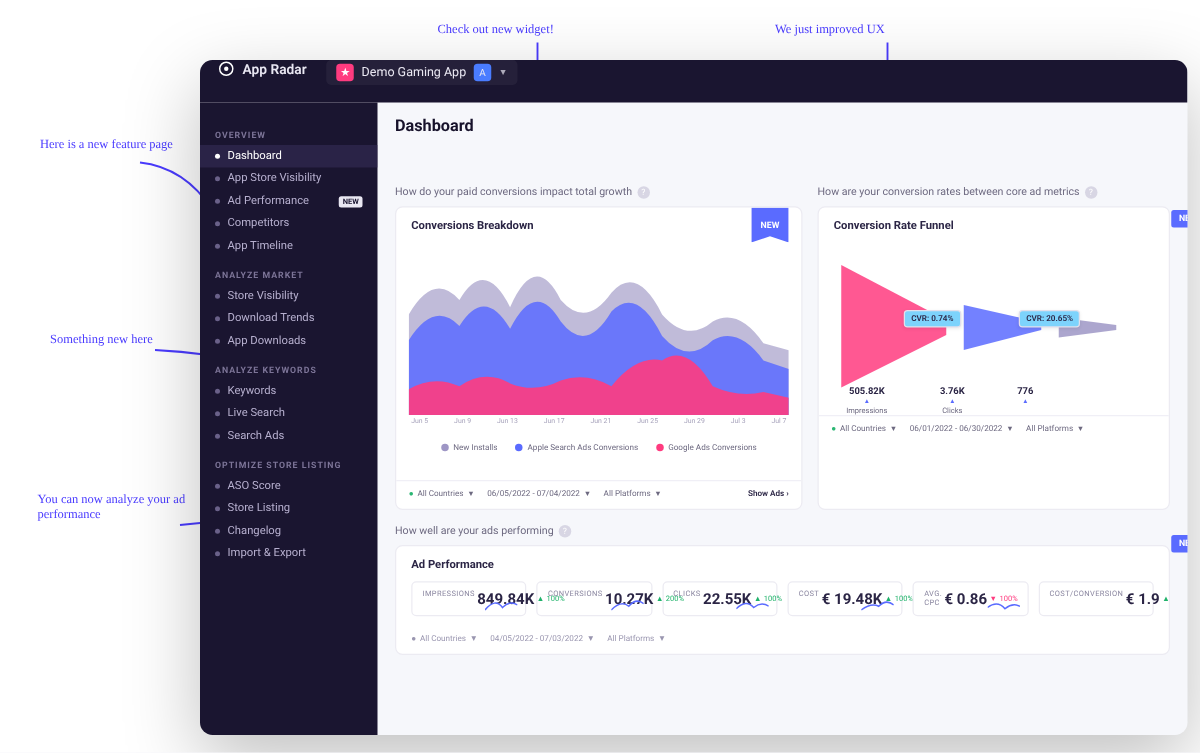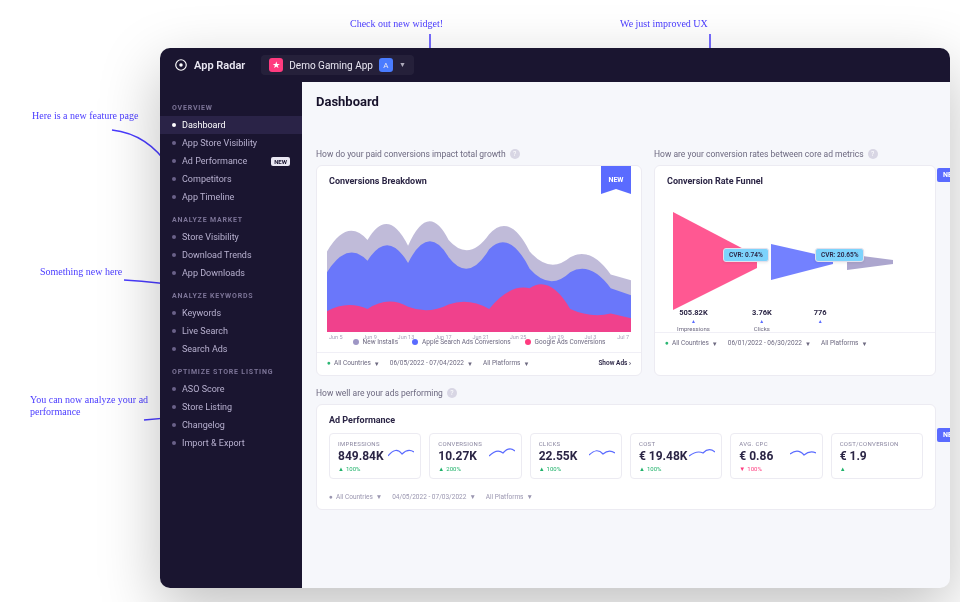--- a/index.html
+++ b/index.html
@@ -1,18 +1,18 @@
 <!DOCTYPE html>
 <html><head>
 <meta charset="utf-8">
 <style>
   * { box-sizing: border-box; margin: 0; padding: 0; }
   body { font-family: -apple-system, BlinkMacSystemFont, "Segoe UI", Roboto, sans-serif; background: #fff; width: 960px; height: 602px; overflow: hidden; position: relative; }
   .frame { position: absolute; left: 160px; top: 48px; width: 790px; height: 540px; box-shadow: 0 20px 60px rgba(0,0,0,0.25); border-radius: 10px; overflow: hidden; display: flex; flex-direction: column; background: #f6f7fb; }
-  .topbar { height: 34px; background: #1a1530; display: flex; align-items: center; padding: 0 14px; color: #e9e7f2; font-size: 10px; gap: 16px; }
+  .topbar { height: 34px; background: #1a1530; display: flex; align-items: flex-start; padding: 0 14px; color: #e9e7f2; font-size: 10px; gap: 16px; }
   .topbar .brand { display: flex; align-items: center; gap: 6px; font-weight: 600; font-size: 11px; }
   .topbar .brand svg { width: 14px; height: 14px; }
   .app-chip { display: flex; align-items: center; gap: 6px; background: rgba(255,255,255,0.05); padding: 3px 8px; border-radius: 4px; cursor: pointer; }
   .app-chip .star { width: 14px; height: 14px; background: #ff3b7f; border-radius: 3px; display: flex; align-items: center; justify-content: center; color: #fff; font-size: 9px; }
   .app-chip .av { width: 14px; height: 14px; background: #4a7cff; border-radius: 3px; display: flex; align-items: center; justify-content: center; font-size: 8px; }
   .app-chip .caret { font-size: 7px; opacity: .7; }
   .body { flex: 1; display: flex; min-height: 0; }
   .sidebar { width: 142px; background: #1a1530; color: #b7b0cf; font-size: 9px; padding: 12px 0 6px; overflow-y: auto; }
   .sidebar .sec-title { font-size: 7px; letter-spacing: .8px; font-weight: 700; color: #7c7497; padding: 10px 12px 4px; }
   .sidebar .item { display: flex; align-items: center; gap: 6px; padding: 4px 12px; cursor: pointer; position: relative; }
@@ -27,38 +27,38 @@
   .col.wide { flex: 1.4; }
   .col.narrow { flex: 1; }
   .section-q { font-size: 8.5px; color: #6d6980; display: flex; align-items: center; gap: 4px; }
   .section-q .info { width: 10px; height: 10px; border-radius: 50%; background: #d8d6e4; color: #fff; font-size: 7px; display: inline-flex; align-items: center; justify-content: center; }
   .card { background: #fff; border: 1px solid #ecebf2; border-radius: 6px; position: relative; }
   .card .card-title { font-size: 9px; font-weight: 700; color: #2b2545; padding: 10px 12px 2px; }
   .ribbon { position: absolute; right: 10px; top: 0; width: 30px; height: 28px; background: #5a6bff; color: #fff; font-size: 7px; font-weight: 700; display: flex; align-items: center; justify-content: center; clip-path: polygon(0 0,100% 0,100% 100%,50% 82%,0 100%); }
   .chart-area { height: 138px; position: relative; margin: 6px 10px 0; }
   .chart-area svg { width: 100%; height: 100%; display: block; }
   .x-labels { display: flex; justify-content: space-between; font-size: 5.5px; color: #a6a2bb; padding: 2px 2px 0; }
-  .legend { display: flex; gap: 14px; justify-content: center; font-size: 6.5px; color: #6d6980; padding: 6px 0; }
+  .legend { display: flex; gap: 14px; justify-content: center; font-size: 6.5px; color: #6d6980; padding: 22px 0; }
   .legend span { display: flex; align-items: center; gap: 4px; }
   .dot { width: 6px; height: 6px; border-radius: 50%; display: inline-block; }
   .filters { display: flex; align-items: center; gap: 10px; font-size: 6.5px; color: #6d6980; padding: 6px 10px 8px; border-top: 1px solid #f0eff6; }
   .filters .globe { color: #2bb673; }
   .filters .pill { display: flex; align-items: center; gap: 3px; cursor: pointer; }
   .filters .caret { font-size: 6px; }
   .filters .right { margin-left: auto; color: #2b2545; font-weight: 600; cursor: pointer; }
   .funnel-area { height: 138px; position: relative; margin: 6px 10px 0; overflow: hidden; }
   .funnel-area svg { width: 260px; height: 120px; display: block; margin-top: 6px; }
   .cvr-badge { position: absolute; background: #7dd3fc; border: 1px solid #e2e0ec; border-radius: 3px; font-size: 6.5px; padding: 2px 5px; color: #2b2545; font-weight: 600; box-shadow: 0 1px 3px rgba(0,0,0,.08); }
   .funnel-floor { position: absolute; bottom: 0; display: flex; gap: 42px; font-size: 6px; color: #6d6980; left: 12px; }
   .funnel-floor div { display: flex; flex-direction: column; align-items: center; gap: 1px; }
   .funnel-floor .val { font-size: 7.5px; font-weight: 700; color: #2b2545; }
   .funnel-floor .tri { font-size: 5px; color: #5a6bff; }
   .perf-card { padding: 10px 12px 8px; }
   .kpi-row { display: flex; gap: 8px; margin-top: 8px; }
-  .kpi { flex: 1; border: 1px solid #ecebf2; border-radius: 4px; padding: 6px 8px; display: flex; flex-direction: column; gap: 2px; position: relative; min-width: 0; }
+  .kpi { flex: 1; border: 1px solid #ecebf2; border-radius: 4px; padding: 6px 8px; display: flex; flex-direction: row; gap: 2px; position: relative; min-width: 0; }
   .kpi .lab { font-size: 6px; color: #8a86a0; letter-spacing: .3px; }
   .kpi .val { font-size: 12px; font-weight: 700; color: #2b2545; white-space: nowrap; }
   .kpi .delta { font-size: 6px; display: flex; align-items: center; gap: 2px; }
   .kpi .delta.up { color: #1fb26a; }
   .kpi .delta.down { color: #ff3b7f; }
   .kpi .spark { position: absolute; right: 6px; top: 10px; width: 26px; height: 14px; }
   .bottom-filters { display: flex; align-items: center; gap: 10px; font-size: 6.5px; color: #9a96b0; padding-top: 8px; margin-top: 6px; }
   .bottom-filters .pill { display: flex; align-items: center; gap: 3px; cursor: pointer; }
   
   .anno { position: absolute; font-family: "Comic Sans MS", cursive; color: #4a3bff; font-size: 10px; line-height: 1.2; pointer-events: none; }

